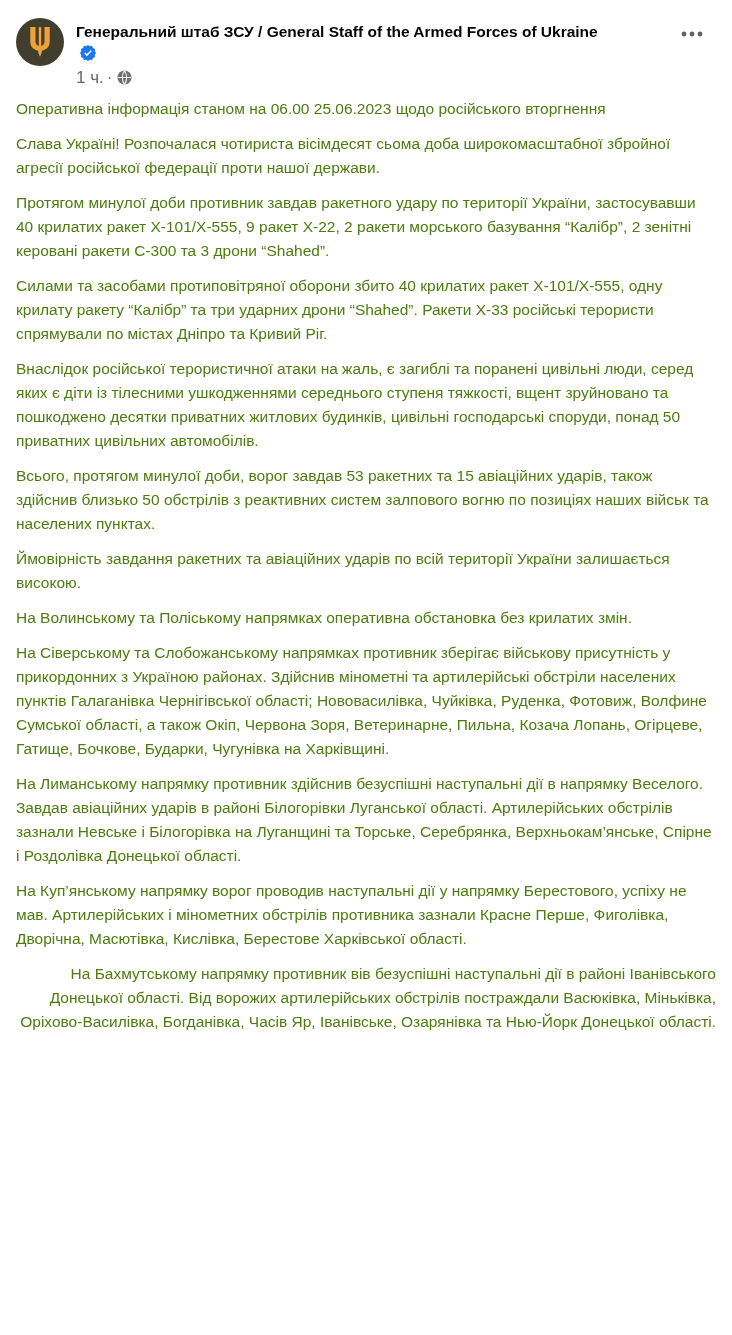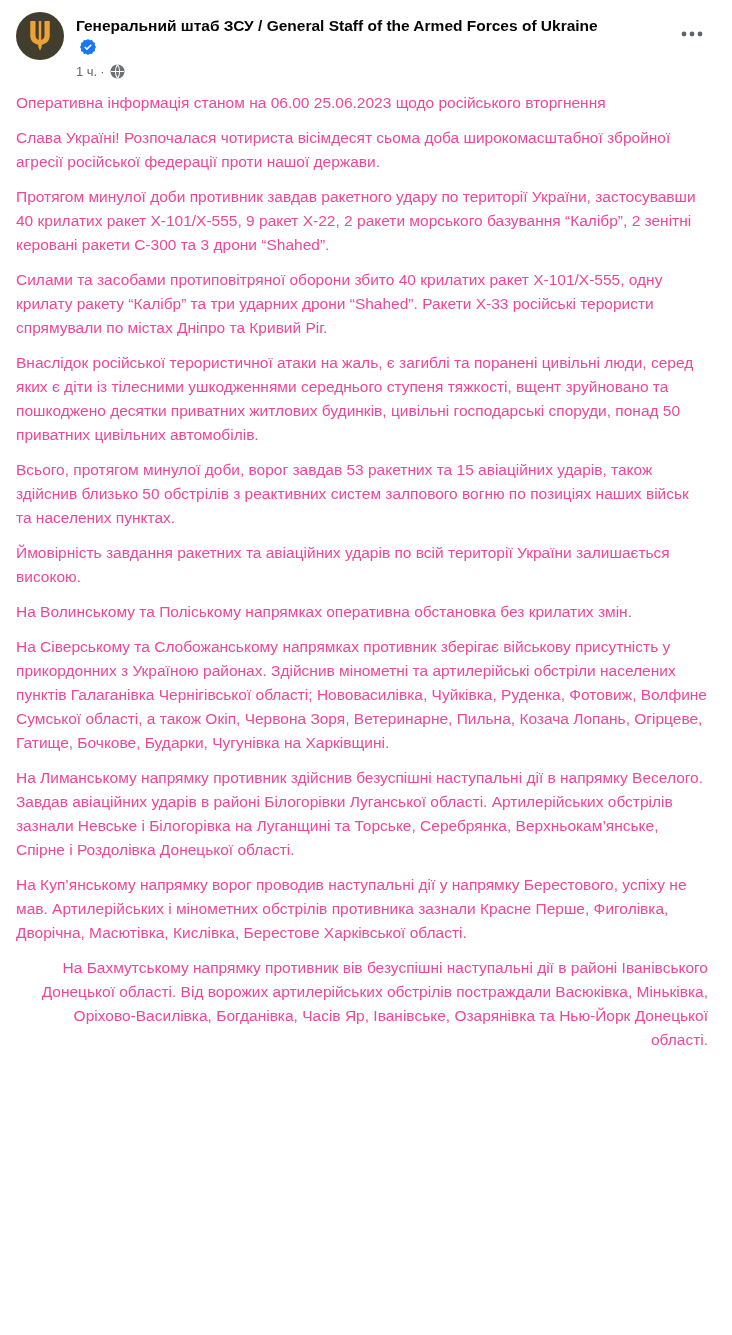--- a/index.html
+++ b/index.html
@@ -10,21 +10,21 @@
     overflow: hidden;
     font-family: "Liberation Sans", "DejaVu Sans", sans-serif;
     color: #050505;
   }
   .post { width: 100%; height: 100%; background: #fff; position: relative; }
 
   
   .post-header {
     display: flex;
     align-items: flex-start;
-    padding: 12px 16px 0 16px;
+    padding: 18px 16px 0 16px;
     position: relative;
   }
   .avatar {
     flex: 0 0 48px;
     width: 48px; height: 48px;
     border-radius: 50%;
     background: #423e2d;
     display: flex; align-items: center; justify-content: center;
     cursor: pointer;
   }
@@ -42,21 +42,21 @@
   .verified-badge {
     display: inline-block;
     vertical-align: -3px;
     margin-left: 4px;
   }
   .meta-row {
     display: flex;
     align-items: center;
     margin-top: 4px;
     color: #65676b;
-    font-size: 13px;
+    font-size: 17px;
     line-height: 17px;
   }
   .meta-row .dot-sep { margin: 0 5px 0 3px; }
   .timestamp { cursor: pointer; }
   .globe-icon { display: inline-flex; }
 
   .more-button {
     position: absolute;
     top: 18px;
     right: 22px;
@@ -66,22 +66,22 @@
     border: none;
     border-radius: 50%;
     cursor: pointer;
   }
 
   
   .post-body { padding: 11px 16px 16px 16px; }
   .post-body p {
     font-size: 15.5px;
     line-height: 24px;
-    color: #ec4899;
-    margin: 0 8px 11px 0;
+    color: #4d7c0f;
+    margin: 0 0 11px 0;
     white-space: pre-wrap;
   }
   .post-body p:last-child { margin-bottom: 0; text-align: right; }
 </style>
 </head>
 <body>
 
 <div class="post">
 
   <div class="post-header">

